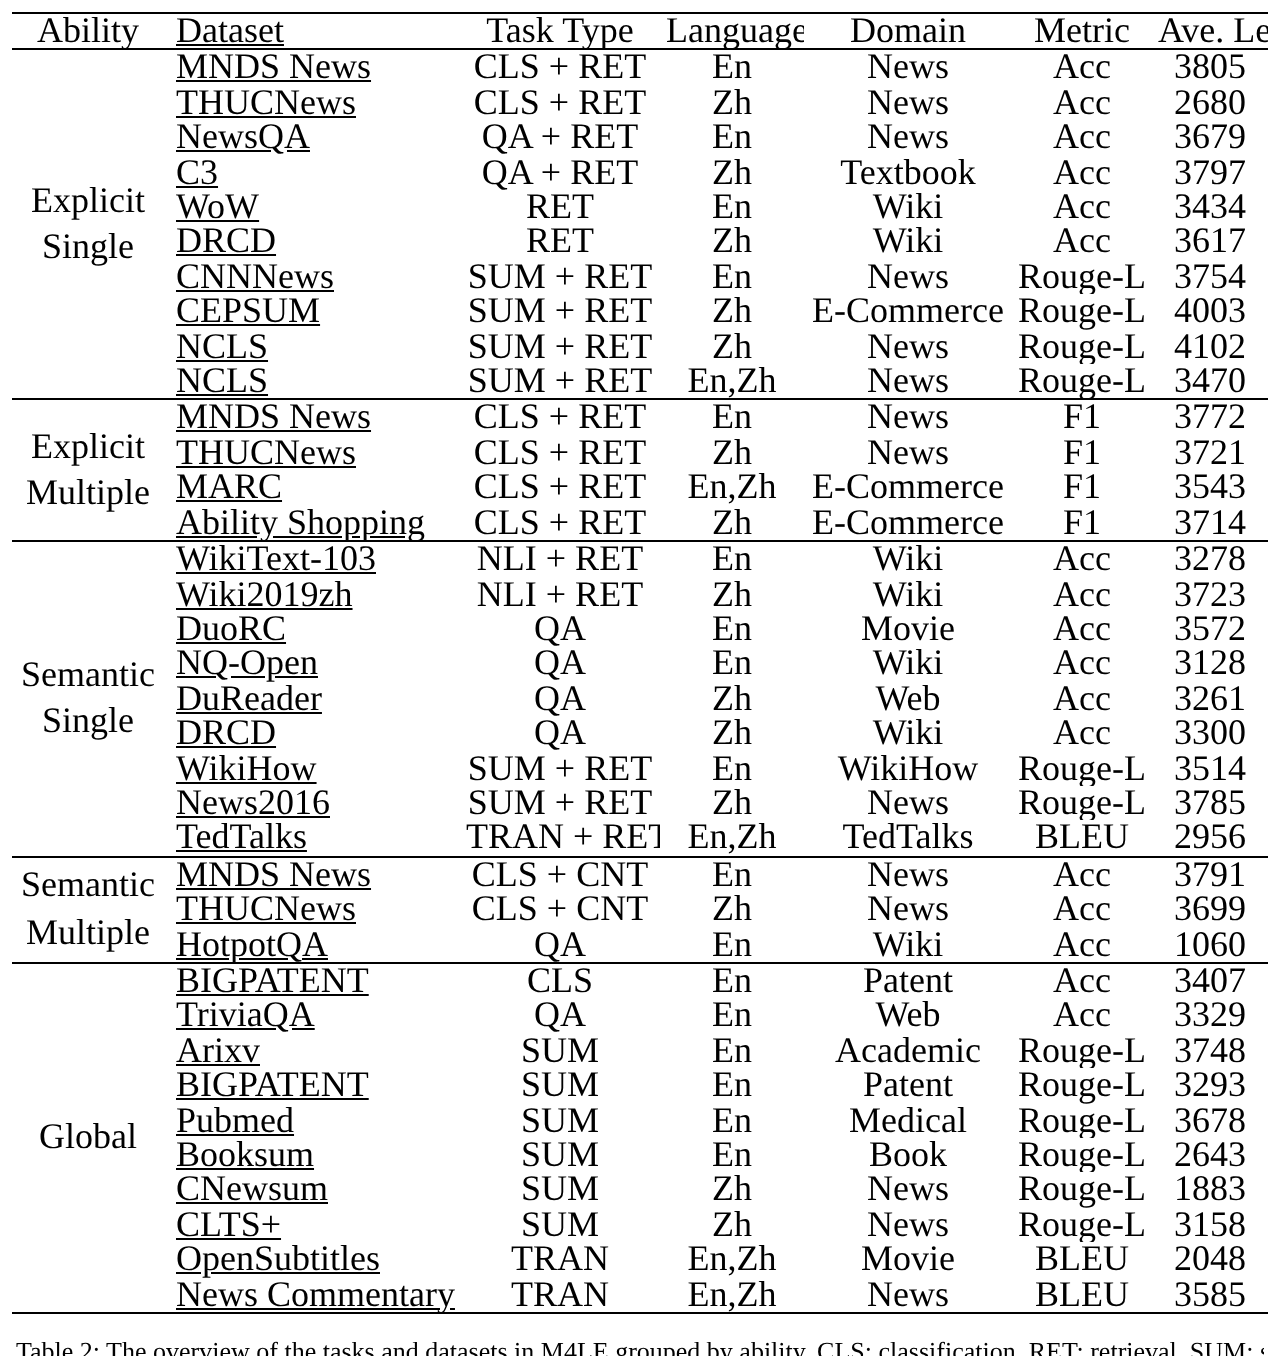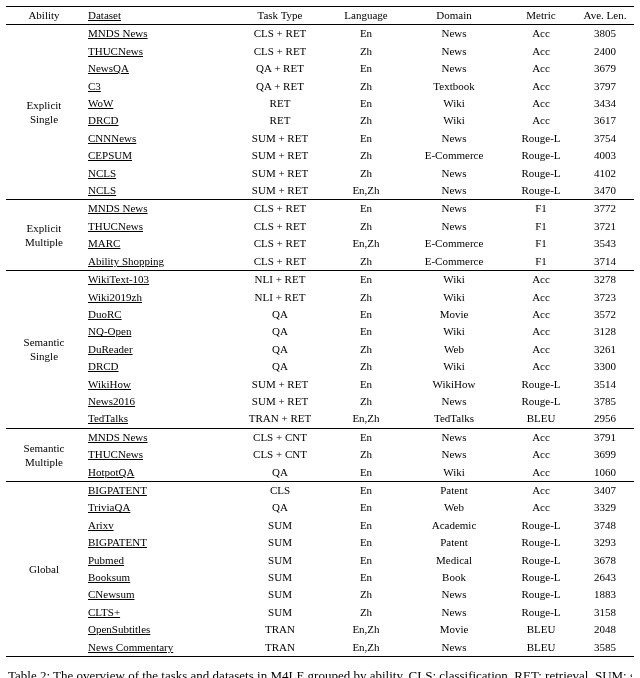--- a/index.html
+++ b/index.html
@@ -10,21 +10,21 @@
     background: #ffffff;
     color: #000000;
     font-family: "Liberation Serif", "DejaVu Serif", serif;
     position: relative;
   }
   table {
     border-collapse: collapse;
     table-layout: fixed;
     width: 628px;
     margin: 6px auto 0 auto;
-    font-size: 11px;
+    font-size: 18px;
     border-bottom: 1px solid #000;
   }
   th, td {
     padding: 0 3px;
     height: 17.4px;
     line-height: 17.4px;
     white-space: nowrap;
     text-align: center;
     overflow: hidden;
     font-weight: normal;
@@ -82,21 +82,21 @@
         <td>News</td>
         <td>Acc</td>
         <td>3805</td>
       </tr>
       <tr>
         <td class="dataset">THUCNews</td>
         <td>CLS + RET</td>
         <td>Zh</td>
         <td>News</td>
         <td>Acc</td>
-        <td>2400</td>
+        <td>2680</td>
       </tr>
       <tr>
         <td class="dataset">NewsQA</td>
         <td>QA + RET</td>
         <td>En</td>
         <td>News</td>
         <td>Acc</td>
         <td>3679</td>
       </tr>
       <tr>

